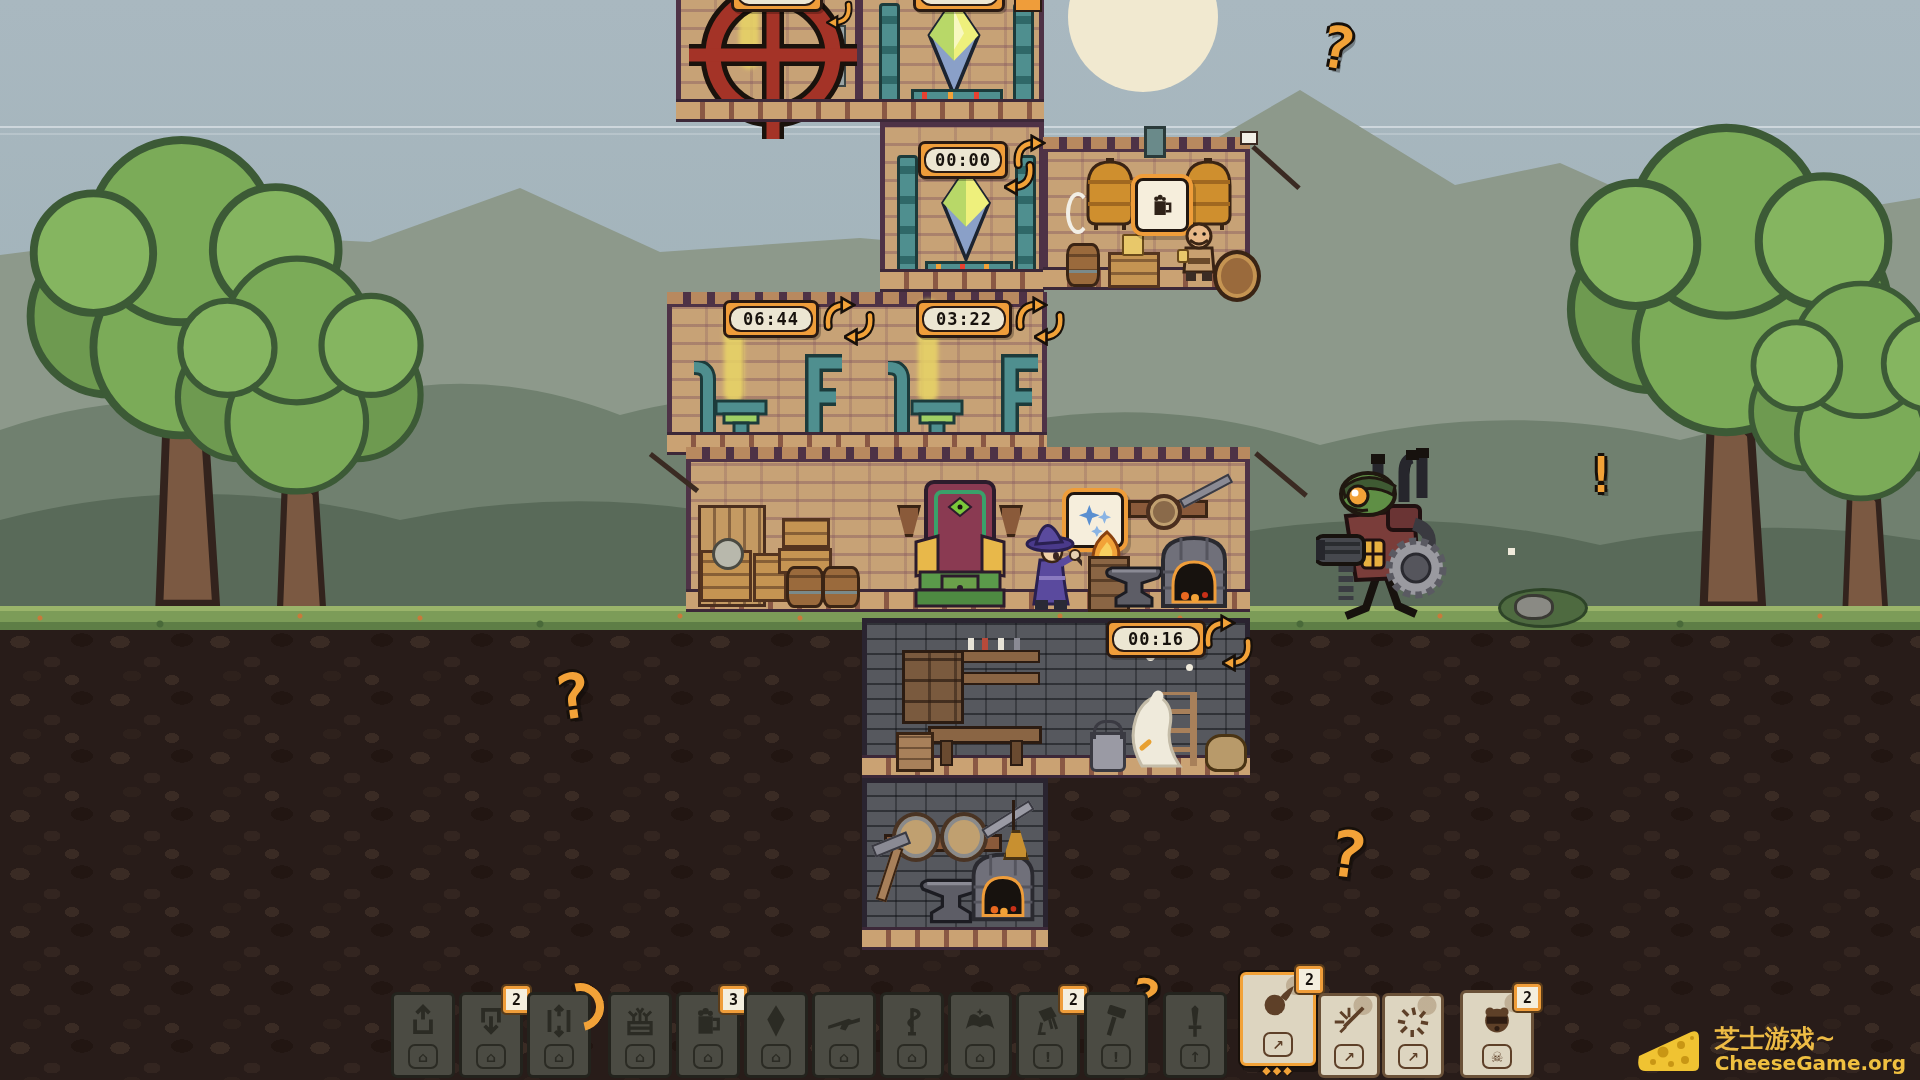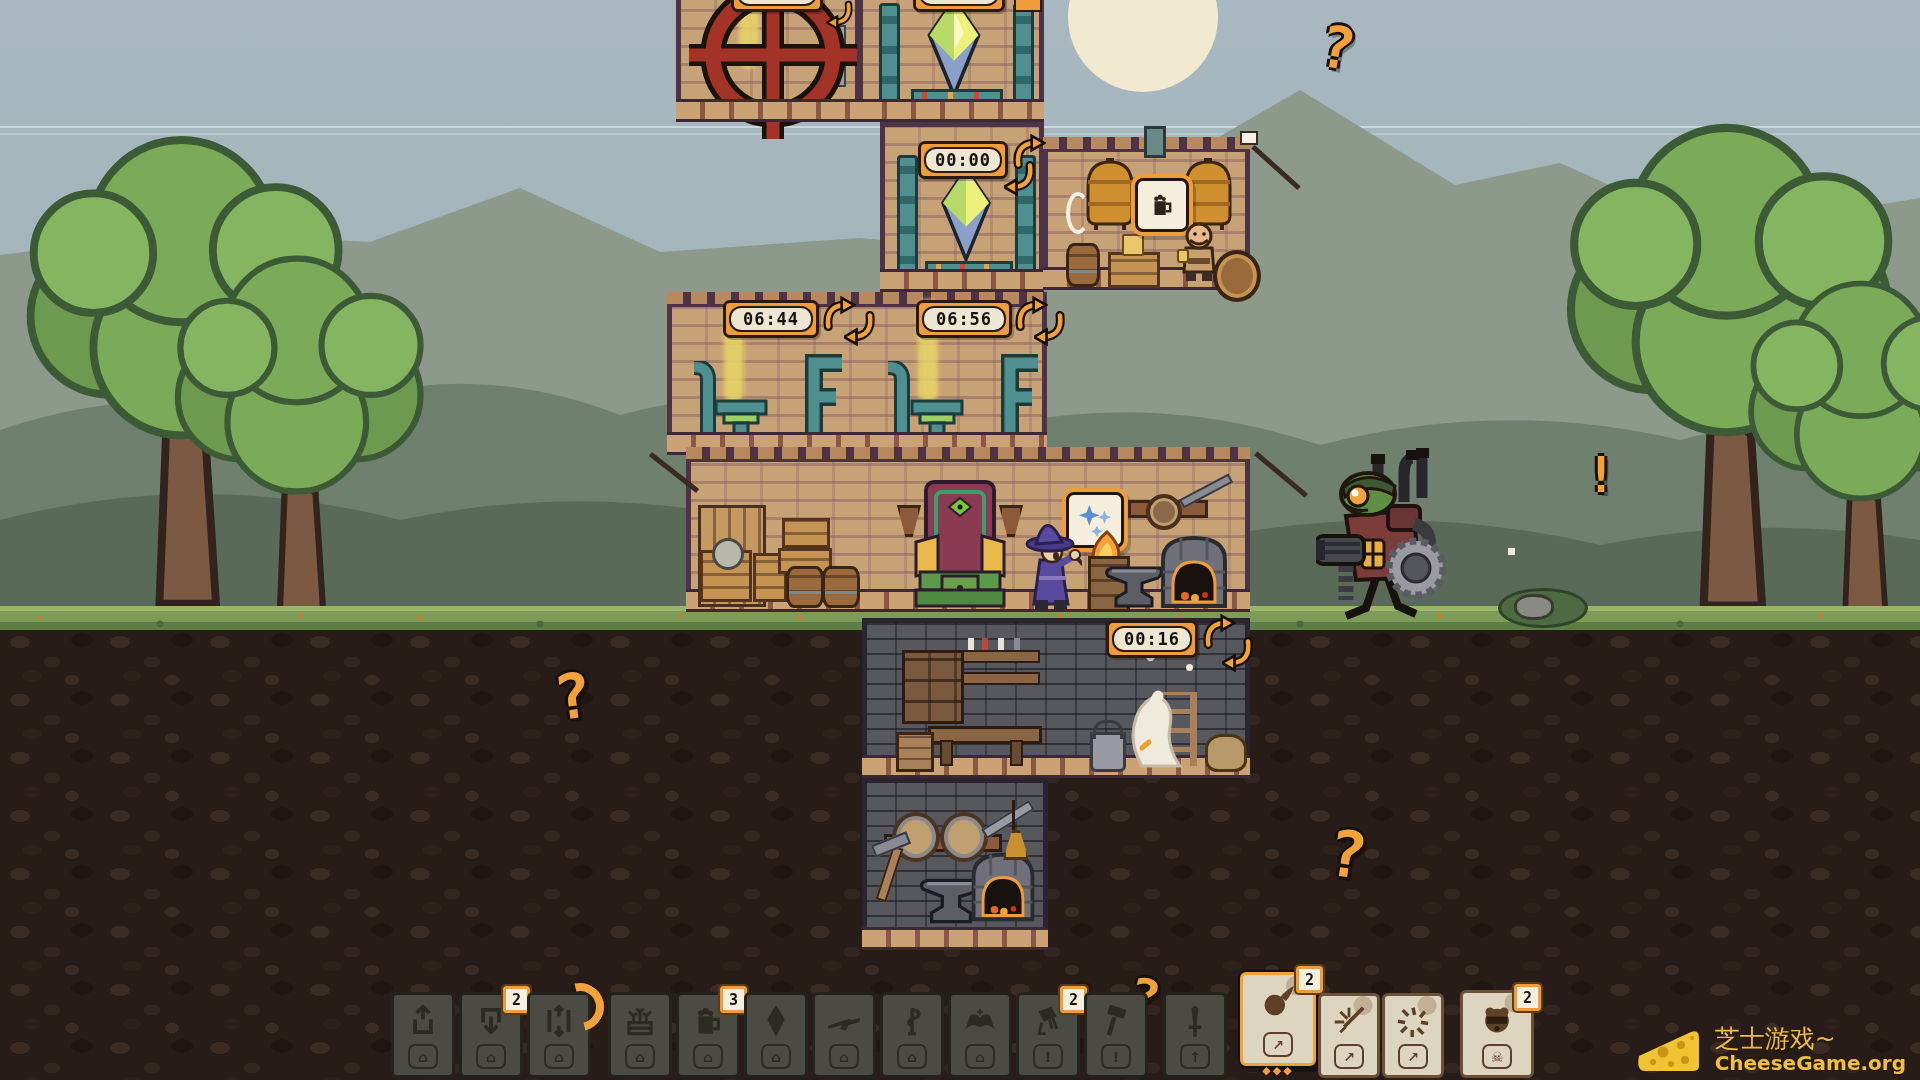--- a/index.html
+++ b/index.html
@@ -54,21 +54,21 @@
   .badge{position:absolute;top:-9px;right:-10px;min-width:21px;height:21px;background:#f4efdf;
     border:3px solid #ef9d3a;outline:2px solid #5a3c1a;border-radius:3px;display:flex;align-items:center;justify-content:center;
     font:bold 15px "DejaVu Sans Mono",monospace;color:#17120d;z-index:22;}
   .arc{position:absolute;top:-12px;right:-16px;width:32px;height:32px;border-radius:50%;
     border:8px solid #f2a238;border-left-color:transparent;border-bottom-color:transparent;transform:rotate(32deg);z-index:21;}
   .seldeco{position:absolute;left:50%;transform:translateX(-50%);bottom:-14px;color:#f2a238;font-size:11px;
     letter-spacing:2px;text-shadow:1px 1px 0 #17100a;white-space:nowrap;}
   
   #watermark{position:absolute;right:14px;bottom:6px;display:flex;align-items:center;gap:10px;z-index:30;}
   #wm-text{display:flex;flex-direction:column;line-height:1.05;}
-  #wm-brand{font-weight:normal;font-size:25px;color:#eebc45;}
+  #wm-brand{font-weight:bold;font-size:25px;color:#eebc45;}
   #wm-site{font-weight:bold;font-size:20px;color:#f0c040;}
 </style>
 </head>
 <body>
 
 <div id="stage">
 
   <svg width="0" height="0" style="position:absolute">
     <defs>
       <g id="curl-up">
@@ -438,30 +438,30 @@
     <div class="timer-inner">06:44</div>
   </div>
   <svg class="abs" style="left:822px;top:296px;" width="34" height="36" viewBox="0 0 38 40">
       <use href="#curl-up"></use>
     </svg>
   <svg class="abs" style="left:844px;top:310px;" width="34" height="36" viewBox="0 0 38 40">
       <use href="#curl-down"></use>
     </svg>
 
   <div class="timer" style="left:916px;top:300px;width:96px;">
-    <div class="timer-inner">06:56</div>
+    <div class="timer-inner">03:22</div>
   </div>
   <svg class="abs" style="left:1014px;top:296px;" width="34" height="36" viewBox="0 0 38 40">
       <use href="#curl-up"></use>
     </svg>
   <svg class="abs" style="left:1034px;top:310px;" width="34" height="36" viewBox="0 0 38 40">
       <use href="#curl-down"></use>
     </svg>
 
-  <div class="timer" style="left:1106px;top:620px;width:92px;">
+  <div class="timer" style="left:1106px;top:620px;width:100px;">
     <div class="timer-inner">00:16</div>
   </div>
   <svg class="abs" style="left:1202px;top:614px;" width="34" height="36" viewBox="0 0 38 40">
       <use href="#curl-up"></use>
     </svg>
   <svg class="abs" style="left:1222px;top:636px;" width="34" height="36" viewBox="0 0 38 40">
       <use href="#curl-down"></use>
     </svg>
 
   <div class="qmark" style="left:1320px;top:14px;font-size:58px;transform:rotate(10deg);z-index:15;">?</div>

